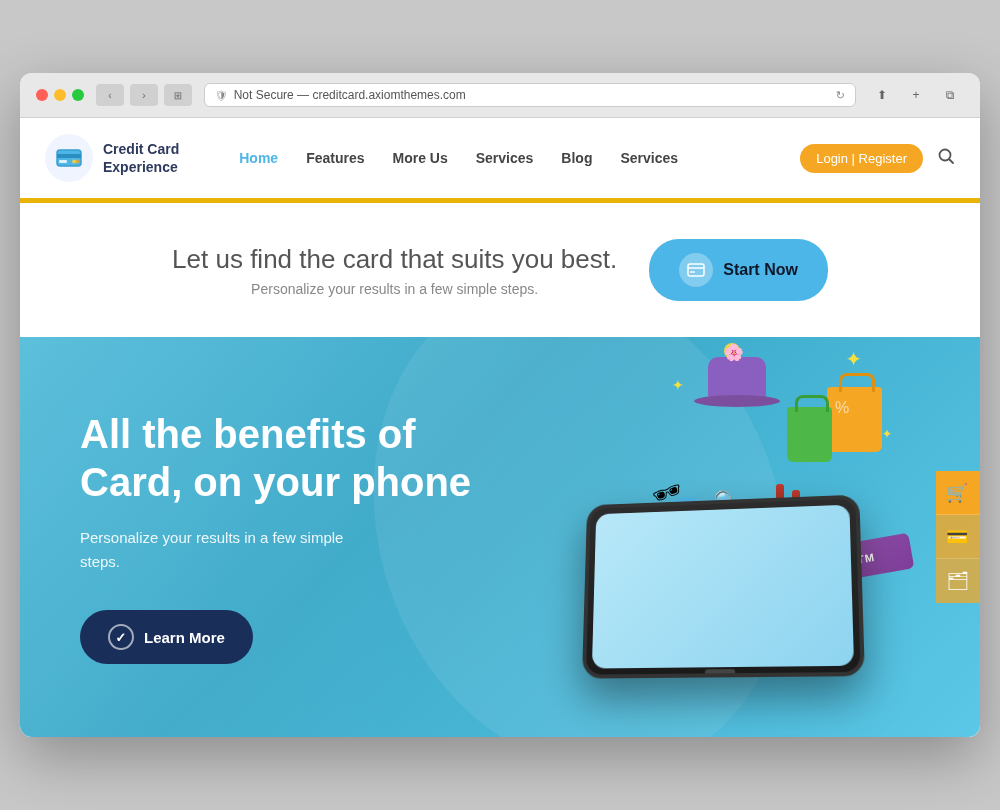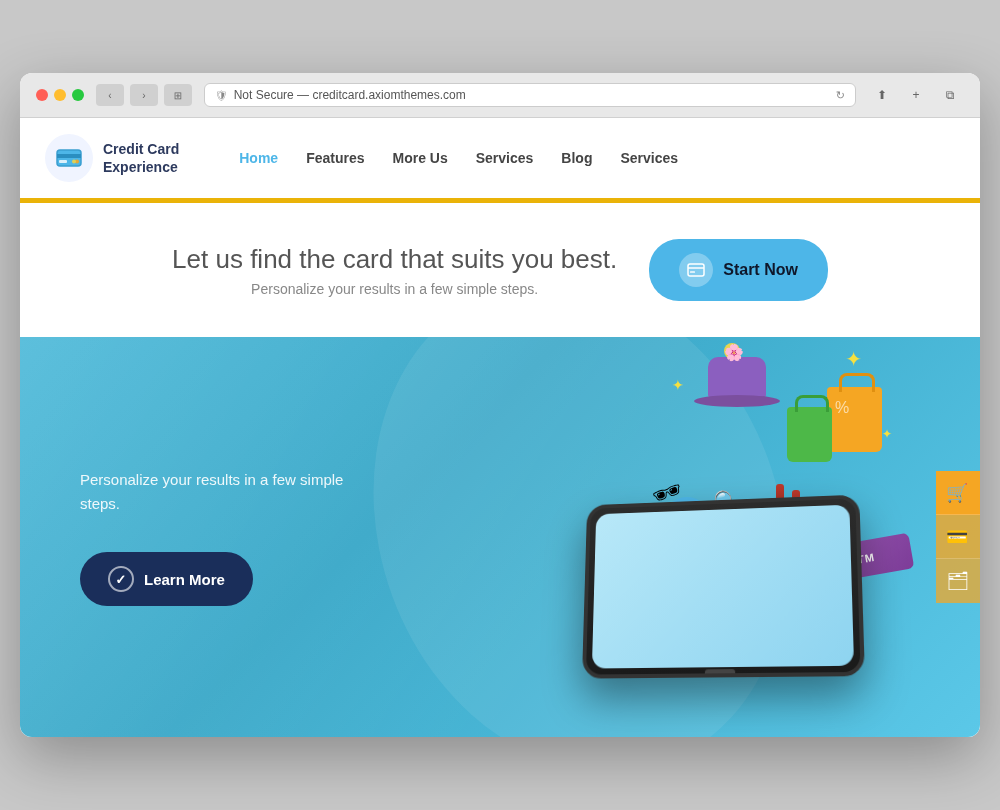--- a/index.html
+++ b/index.html
@@ -564,20 +564,29 @@
         <div class="logo-text">Credit Card<br>Experience</div>
       </div>
       <div class="nav-links">
         <a class="nav-link active" style="color: rgb(77, 182, 232);">Home</a>
         <a class="nav-link">Features</a>
         <a class="nav-link">More Us</a>
         <a class="nav-link">Services</a>
         <a class="nav-link">Blog</a>
         <a class="nav-link">Services</a>
       </div>
+      <div class="nav-right">
+        <button class="login-register-btn">Login  |  Register</button>
+        <button class="search-icon-btn">
+          <svg width="18" height="18" viewBox="0 0 18 18" fill="none">
+            <circle cx="8" cy="8" r="5.5" stroke="#555" stroke-width="1.8"></circle>
+            <line x1="12.5" y1="12.5" x2="16" y2="16" stroke="#555" stroke-width="1.8" stroke-linecap="round"></line>
+          </svg>
+        </button>
+      </div>
     </nav>
 
     <div class="hero-top">
       <div class="hero-top-text">
         <div class="hero-top-title">Let us find the card that suits you best.</div>
         <div class="hero-top-subtitle">Personalize your results in a few simple steps.</div>
       </div>
       <button class="start-now-btn">
         <div class="card-icon-circle">
           <svg width="18" height="14" viewBox="0 0 18 14" fill="none">
@@ -586,20 +595,21 @@
             <rect x="3" y="8" width="5" height="2" rx="0.5" fill="white" opacity="0.7"></rect>
           </svg>
         </div>
         <span>Start Now</span>
       </button>
     </div>
 
     <div class="hero-main">
 
       <div class="hero-main-content">
+        <div class="hero-main-title">All the benefits of Card, on your phone</div>
         <div class="hero-main-subtitle">Personalize your results in a few simple steps.</div>
         <button class="learn-more-btn">
           <div class="check-circle">✓</div>
           <span>Learn More</span>
         </button>
       </div>
 
       <div class="hero-illustration">
         <div class="phone-wrapper">
 

